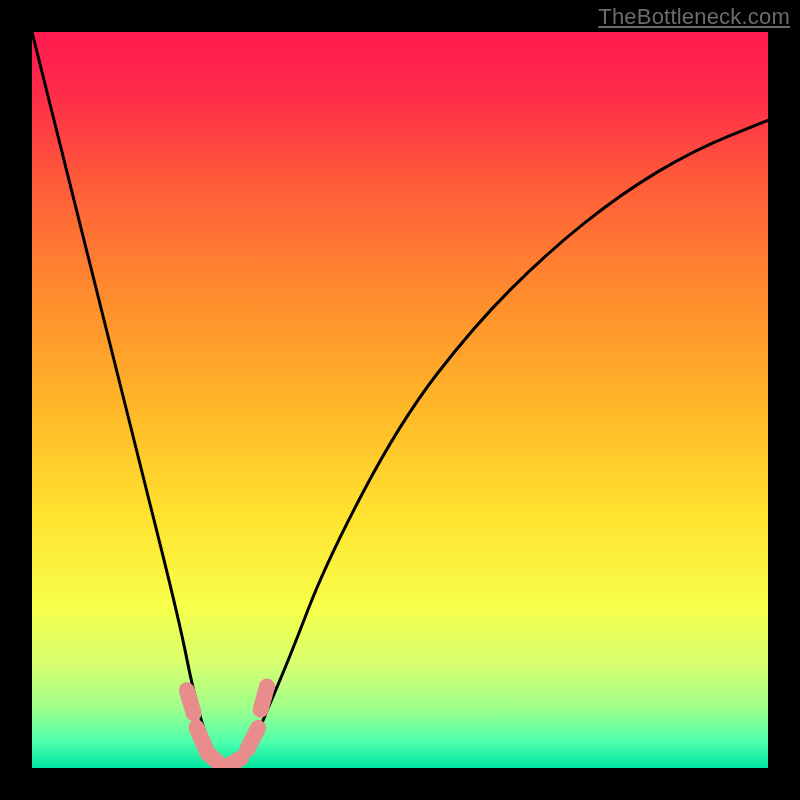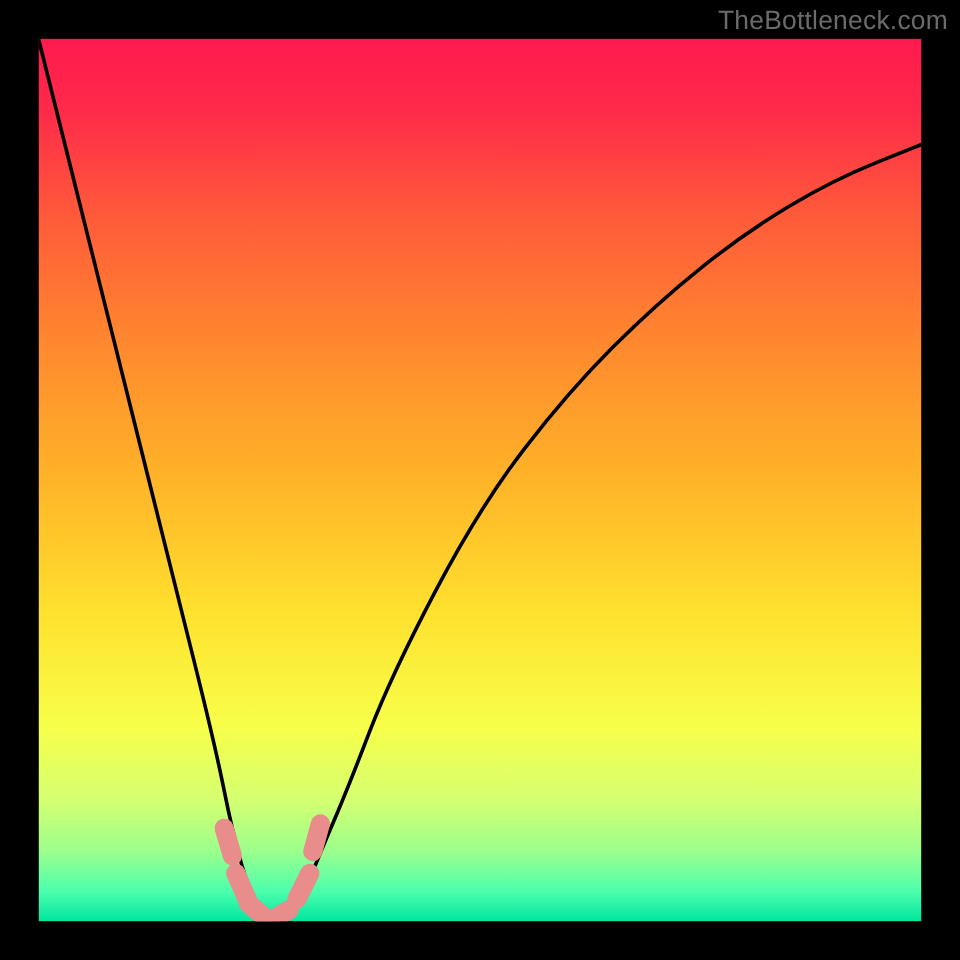--- a/index.html
+++ b/index.html
@@ -18,20 +18,21 @@
     background: #000;
   }
   .watermark {
     position: absolute;
     top: 4px;
     right: 10px;
     color: #6b6b6b;
     font-size: 22px;
     font-weight: 400;
     letter-spacing: 0.2px;
+    text-decoration: underline;
   }
   .plot {
     position: absolute;
     left: 32px;
     top: 32px;
     width: 736px;
     height: 736px;
     overflow: hidden;
   }
   svg { display: block; }

